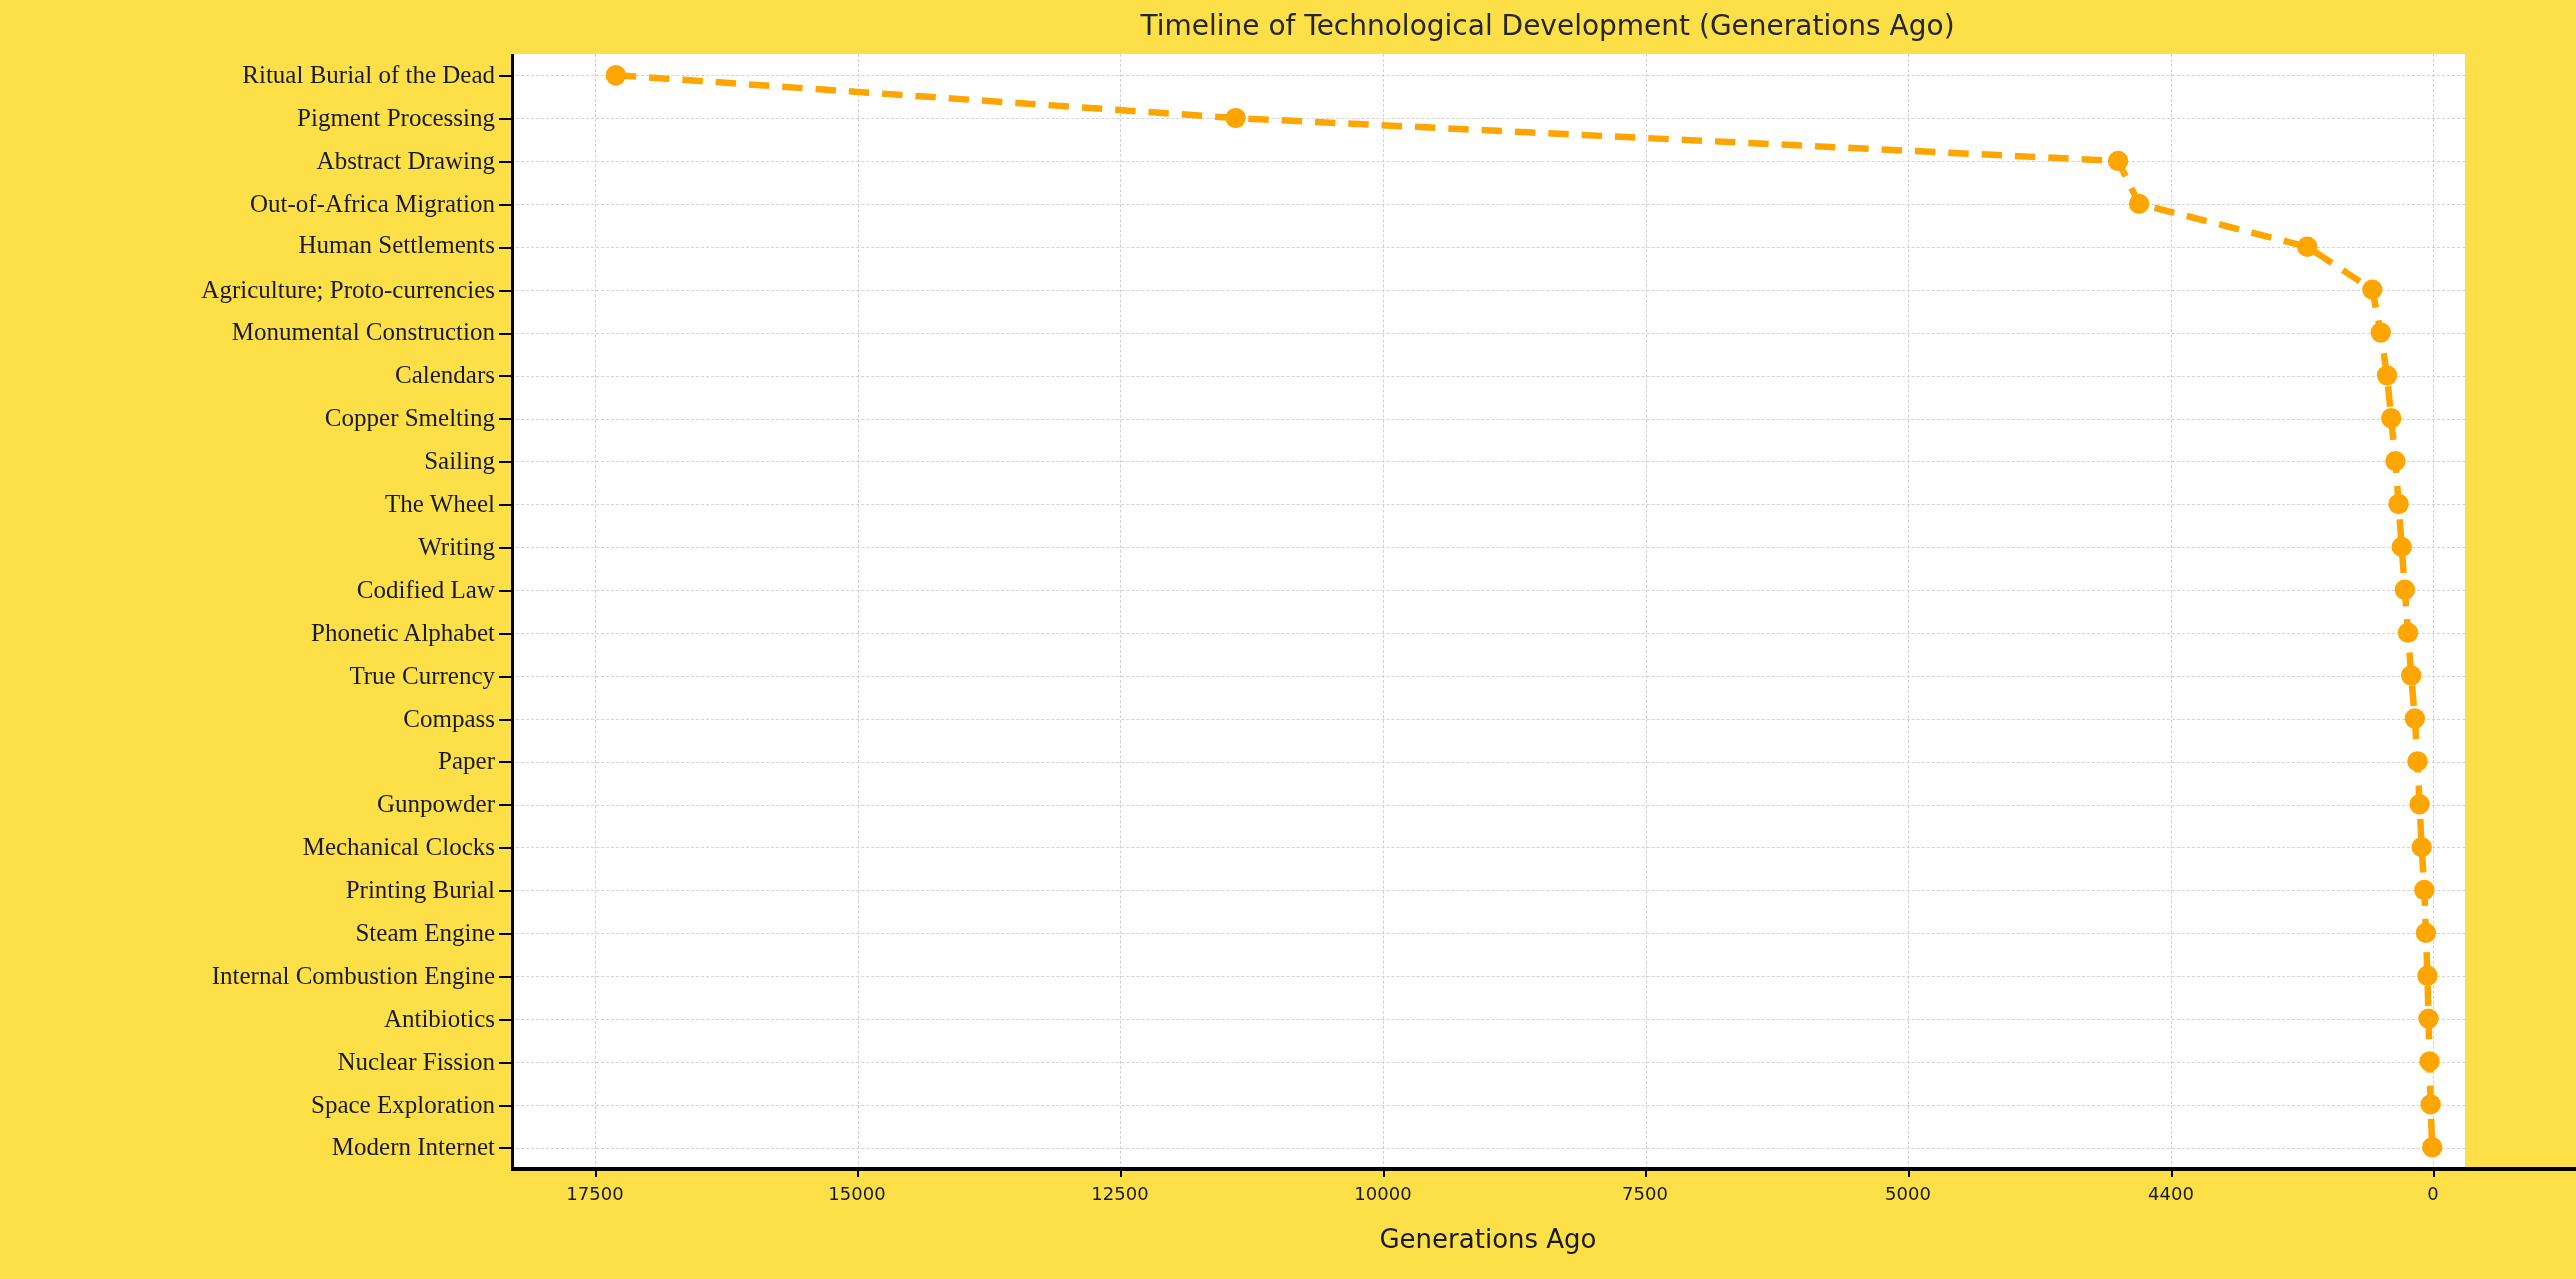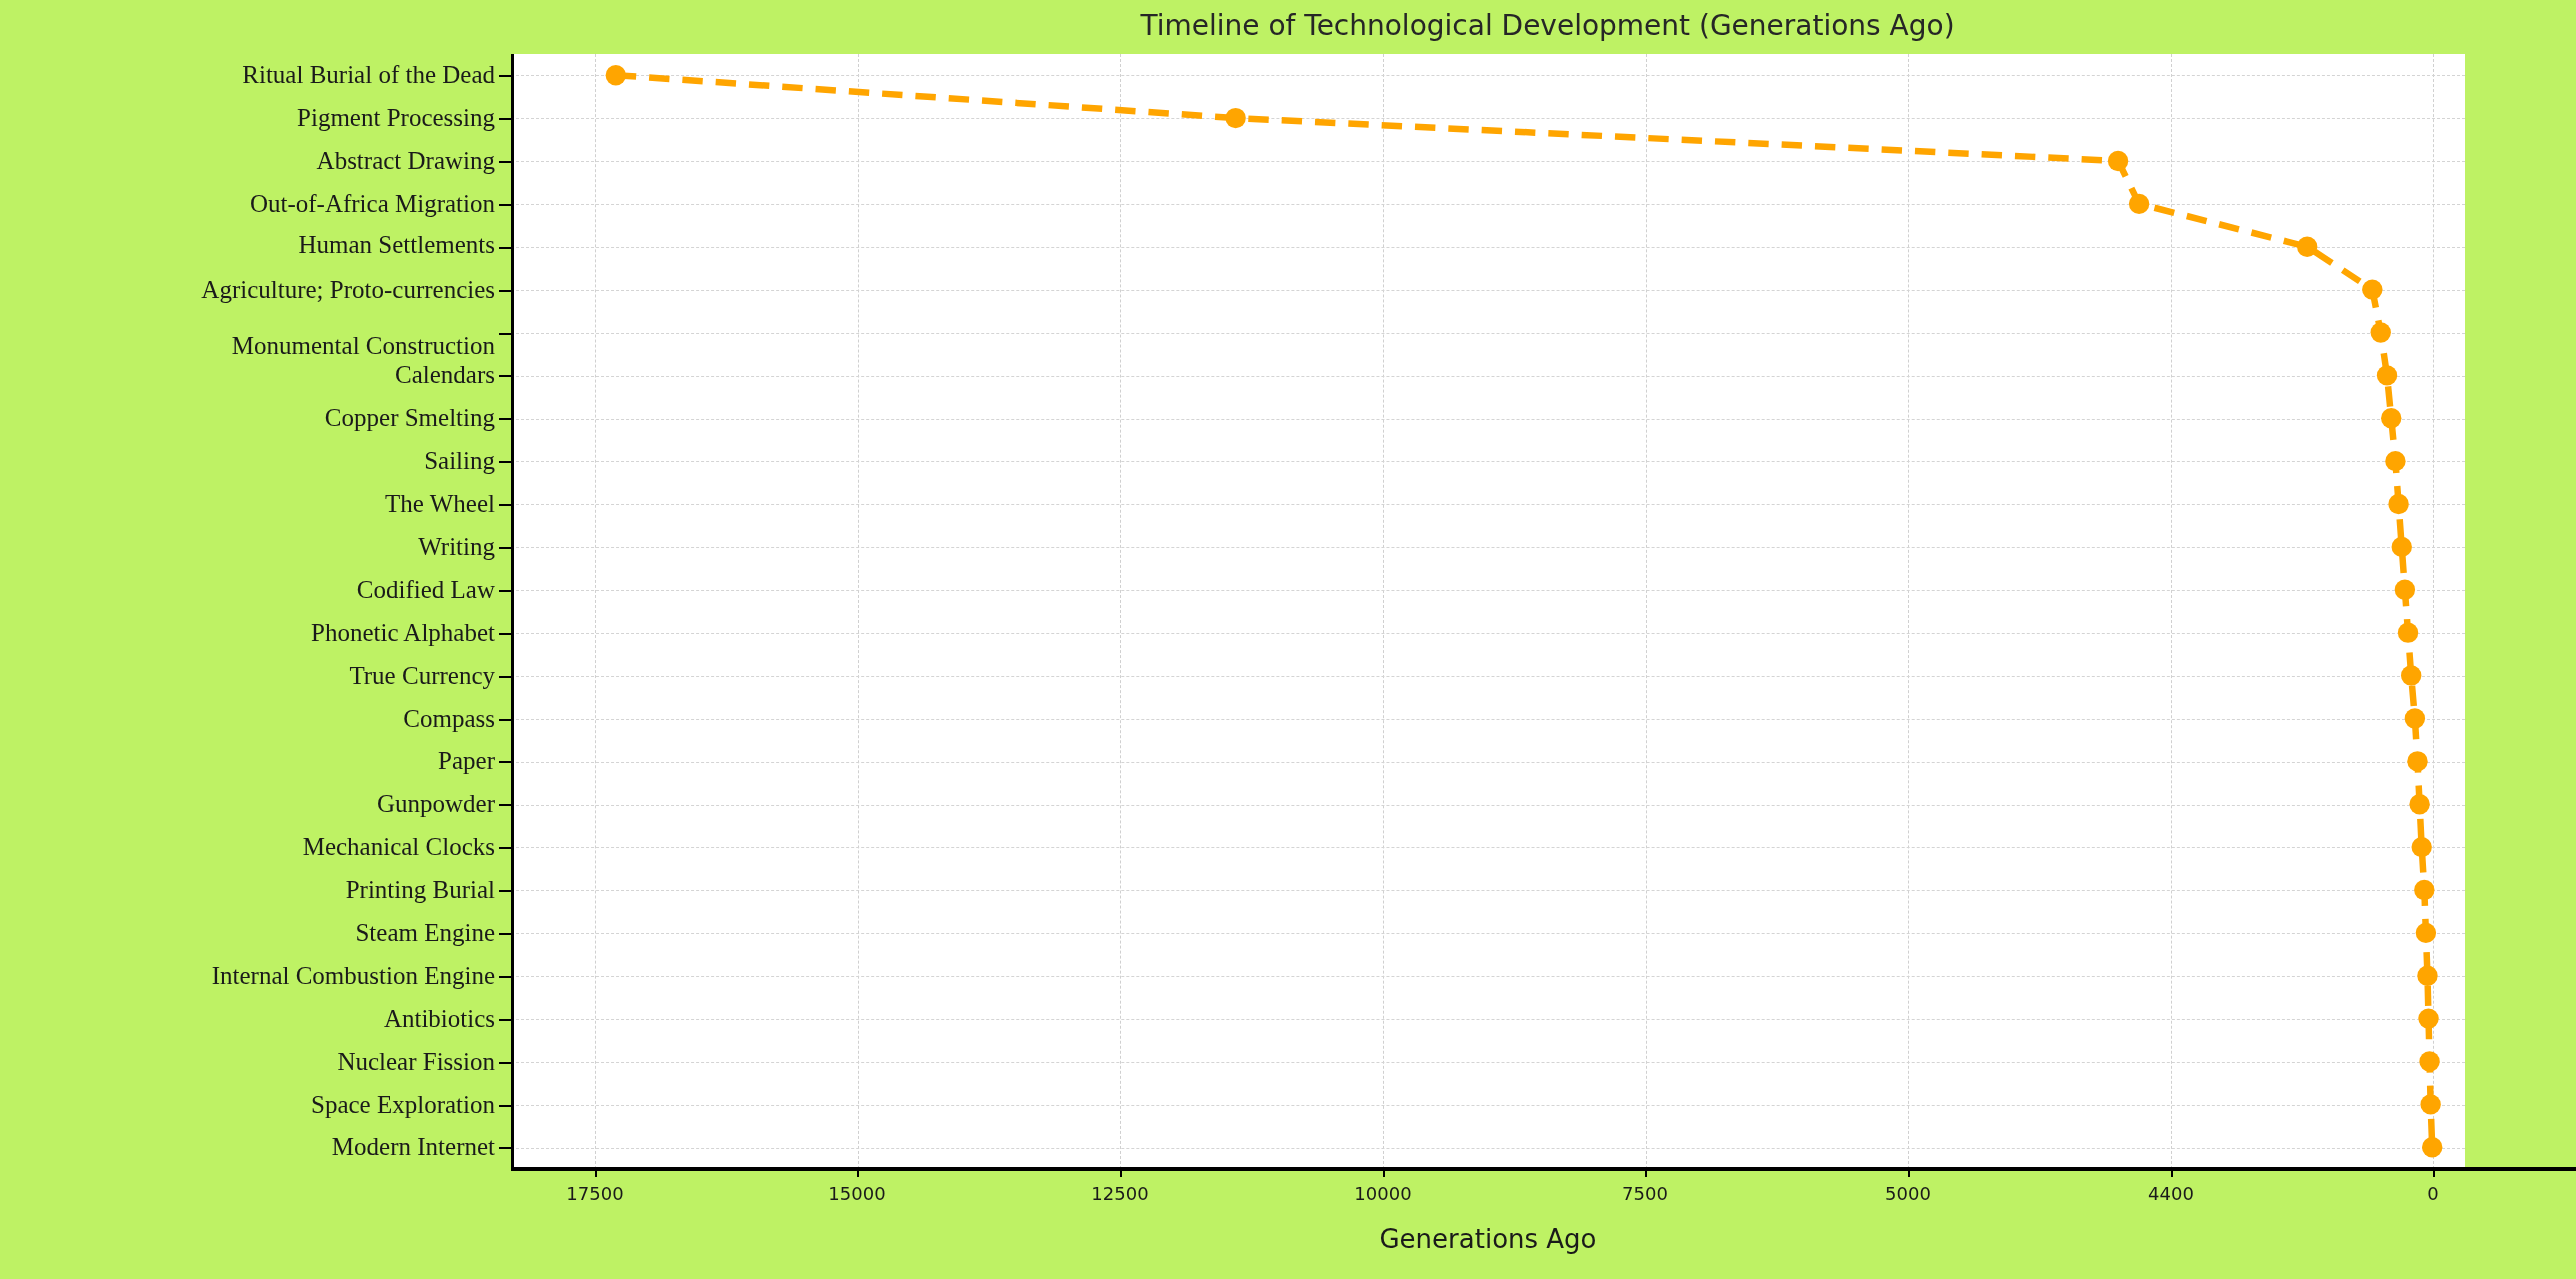--- a/index.html
+++ b/index.html
@@ -11,21 +11,21 @@
   body {
     font-family: "DejaVu Sans", "Liberation Sans", sans-serif;
     width: 2576px;
     height: 1279px;
     overflow: hidden;
   }
   #figure {
     position: relative;
     width: 2576px;
     height: 1279px;
-    background: #bef264;
+    background: #fde047;
   }
   
   #chart-title {
     position: absolute;
     left: 0;
     top: 9.3px;
     width: 2576px;
     text-align: center;
     font-size: 28px;
     color: #262626;
@@ -203,21 +203,21 @@
       <div class="ytick-label" style="top: 118px;">Pigment Processing</div>
       <div class="ytick-mark" style="top: 161px;"></div>
       <div class="ytick-label" style="top: 161px;">Abstract Drawing</div>
       <div class="ytick-mark" style="top: 204px;"></div>
       <div class="ytick-label" style="top: 204px;">Out-of-Africa Migration</div>
       <div class="ytick-mark" style="top: 247px;"></div>
       <div class="ytick-label" style="top: 245px;">Human Settlements</div>
       <div class="ytick-mark" style="top: 290px;"></div>
       <div class="ytick-label" style="top: 290px; margin-left: 8px;">Agriculture; Proto-currencies</div>
       <div class="ytick-mark" style="top: 333px;"></div>
-      <div class="ytick-label" style="top: 346px; text-align: center;">Monumental Construction</div>
+      <div class="ytick-label" style="top: 332px; text-align: center;">Monumental Construction</div>
       <div class="ytick-mark" style="top: 375px;"></div>
       <div class="ytick-label" style="top: 375px;">Calendars</div>
       <div class="ytick-mark" style="top: 418px;"></div>
       <div class="ytick-label" style="top: 418px;">Copper Smelting</div>
       <div class="ytick-mark" style="top: 461px;"></div>
       <div class="ytick-label" style="top: 461px;">Sailing</div>
       <div class="ytick-mark" style="top: 504px;"></div>
       <div class="ytick-label" style="top: 504px;">The Wheel</div>
       <div class="ytick-mark" style="top: 547px;"></div>
       <div class="ytick-label" style="top: 547px;">Writing</div>

